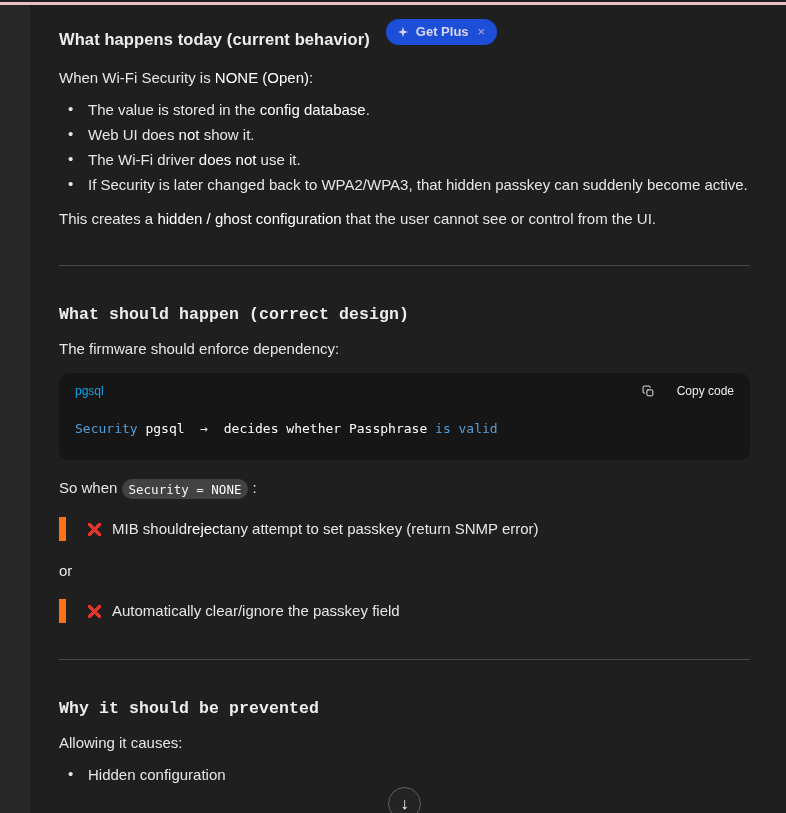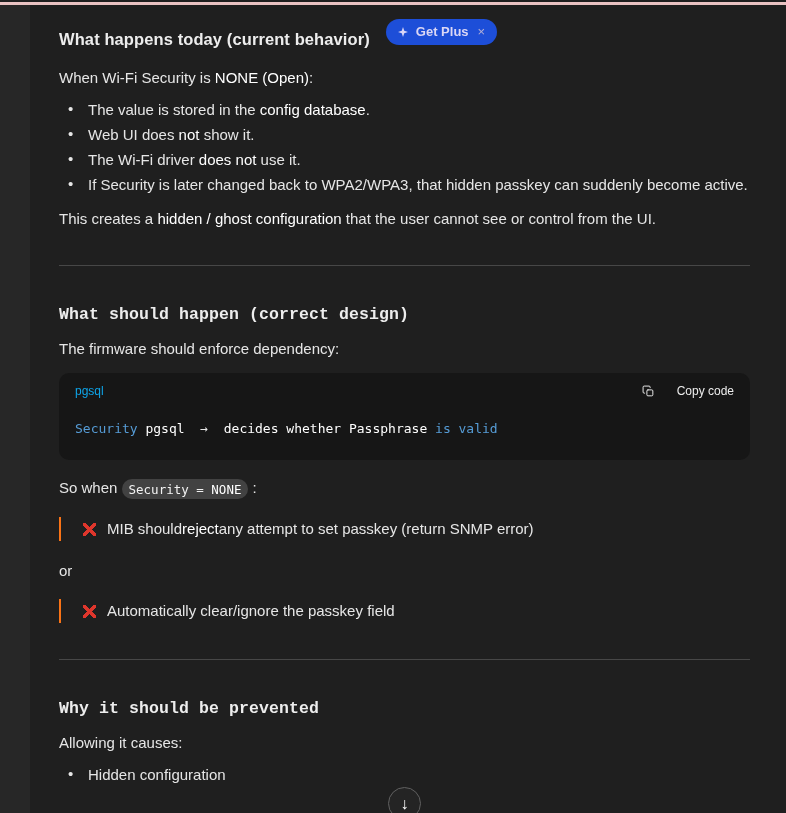--- a/index.html
+++ b/index.html
@@ -52,21 +52,21 @@
               background:none; border:none; padding:2px 2px; cursor:pointer; font-family:"Liberation Sans",sans-serif; }
   .codeblock-body { padding:16px 16px 22px 16px; font-family:"DejaVu Sans Mono", monospace;
                     font-size:13px; line-height:18px; white-space:pre-wrap; color:#e6e6e6; }
   .codeblock-body .b { color:#ffffff; }
   .blue { color:#569cd6; font-weight:400; }
 
   .icode { font-family:"DejaVu Sans Mono", monospace; font-size:12.5px; background:#424242;
            padding:2.5px 7px 3px; border-radius:10px; color:#f2f2f2; white-space:nowrap; }
   .icode .b { color:#ffffff; }
 
-  blockquote { margin:18px 0 0 0; border-left:2px solid #f97316; padding:2px 0 2px 22px;
+  blockquote { margin:18px 0 0 0; border-left:7px solid #f97316; padding:2px 0 2px 22px;
                font-size:15px; line-height:20px; color:#e6e6e6; display:flex; align-items:center; }
 
   .red-x { display:inline-block; width:13px; height:13px; margin-right:11px; flex:0 0 auto;
     background:
       linear-gradient(45deg,  transparent 40%, #df362c 40%, #df362c 60%, transparent 60%),
       linear-gradient(-45deg, transparent 40%, #df362c 40%, #df362c 60%, transparent 60%);
   }
 
   .scroll-btn { position:absolute; left:388px; top:787px; width:33px; height:33px; border-radius:50%;
                 border:1px solid #606060; background:#242424; color:#ffffff;

